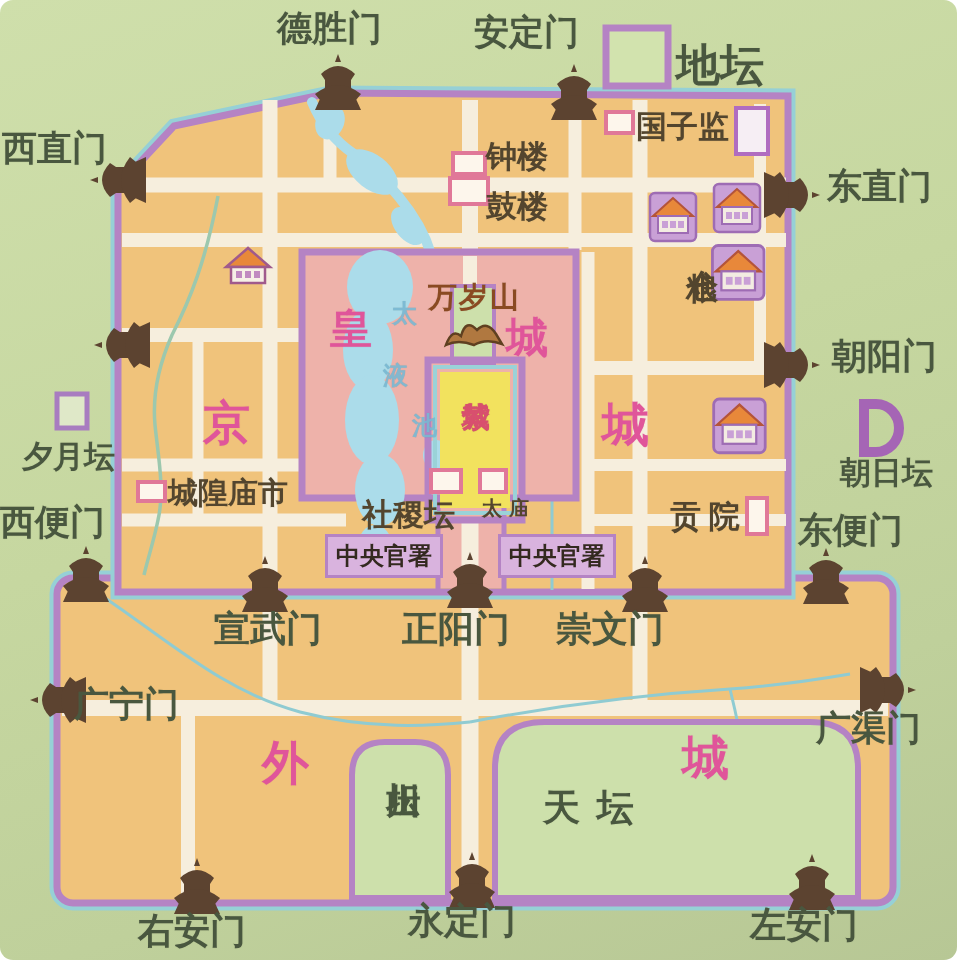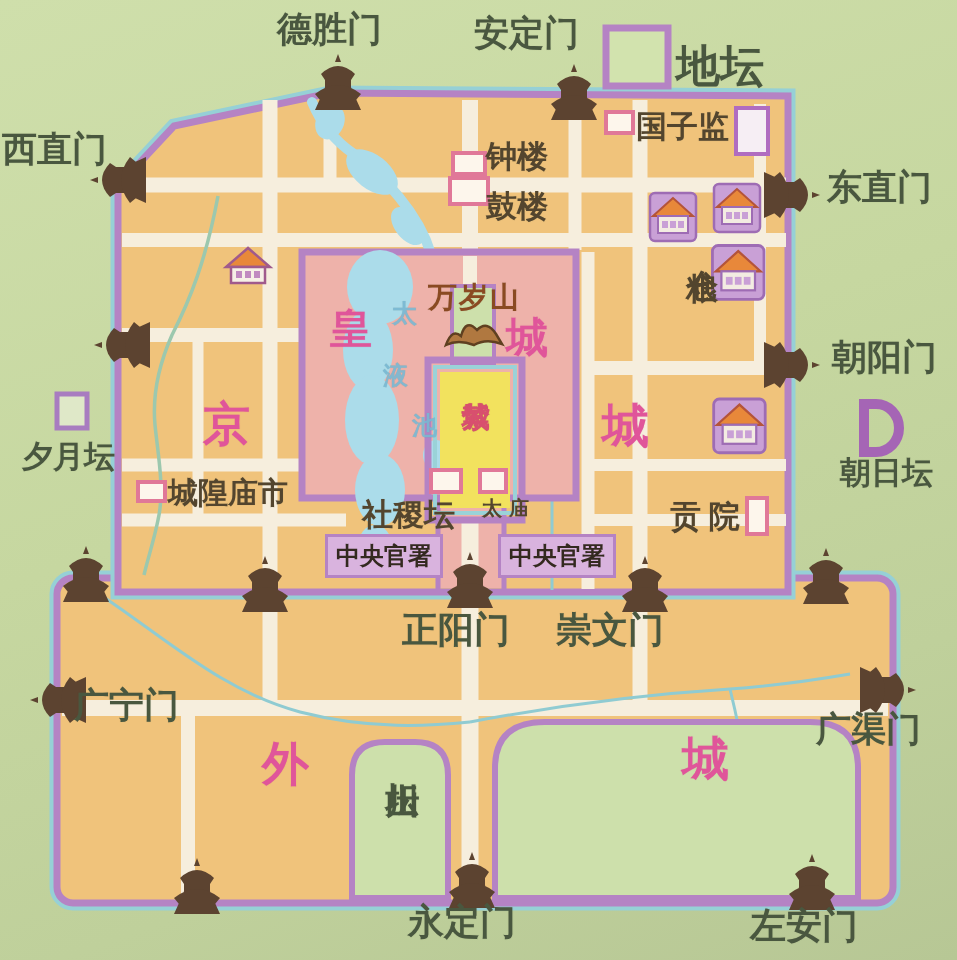--- a/index.html
+++ b/index.html
@@ -1,19 +1,20 @@
 <!DOCTYPE html>
 <html><head>
 <meta charset="utf-8">
 <style>
   html,body{margin:0;padding:0;}
   #stage{
     position:relative;width:957px;height:960px;overflow:hidden;
     background:linear-gradient(160deg,#cfdfab 0%,#c6d7a0 45%,#bfd09b 75%,#b7c795 100%);
-    font-family:Liberation Sans, sans-serif;
+    font-family:Liberation Serif, serif;
+    border-radius:13px;
   }
   #map-svg{position:absolute;left:0;top:0;}
   .lbl{
     position:absolute;color:#49573f;font-weight:600;line-height:1.1;
     white-space:nowrap;text-shadow:0 0 1px rgba(90,100,70,.25);
   }
   .brown{color:#53452e;}
   .pinkbig{color:#e0559a;font-weight:700;text-shadow:0 0 1px rgba(200,60,130,.3);}
   .vert{writing-mode:vertical-rl;text-orientation:upright;white-space:normal;}
   .water-ch{color:#79b8d2;opacity:.9;font-weight:700;}
@@ -239,25 +240,30 @@
 <div class="lbl vert" style="left:459px;top:380px;font-size:28px;color:#d8506e;line-height:1.15;font-weight:700">紫禁城</div>
 <div class="lbl water-ch" style="left:392px;top:300px;font-size:25px">太</div>
 <div class="lbl water-ch" style="left:383px;top:362px;font-size:25px">液</div>
 <div class="lbl water-ch" style="left:412px;top:412px;font-size:25px">池</div>
 <div class="lbl" style="left:22px;top:440px;font-size:31px">夕月坛</div>
 <div class="lbl" style="left:840px;top:456px;font-size:31px">朝日坛</div>
 <div class="lbl brown" style="left:168px;top:476px;font-size:30px">城隍庙市</div>
 <div class="lbl brown" style="left:362px;top:498px;font-size:31px">社稷坛</div>
 <div class="lbl brown" style="left:482px;top:497px;font-size:20px;letter-spacing:.35em">太庙</div>
 <div class="lbl brown" style="left:670px;top:500px;font-size:31px;letter-spacing:.25em">贡院</div>
+<div class="lbl" style="left:0px;top:504px;font-size:35px">西便门</div>
+<div class="lbl" style="left:798px;top:512px;font-size:35px">东便门</div>
 <div class="office-box" style="left:325px;top:534px;width:112px;height:38px;font-size:24px">中央官署</div>
 <div class="office-box" style="left:498px;top:534px;width:112px;height:38px;font-size:24px">中央官署</div>
+<div class="lbl" style="left:214px;top:610px;font-size:36px">宣武门</div>
 <div class="lbl" style="left:402px;top:610px;font-size:36px">正阳门</div>
 <div class="lbl" style="left:556px;top:610px;font-size:36px">崇文门</div>
 <div class="lbl" style="left:74px;top:686px;font-size:35px">广宁门</div>
 <div class="lbl" style="left:816px;top:710px;font-size:35px">广渠门</div>
 <div class="lbl pinkbig" style="left:262px;top:738px;font-size:47px">外</div>
 <div class="lbl pinkbig" style="left:682px;top:733px;font-size:47px">城</div>
 <div class="lbl vert" style="left:380px;top:756px;font-size:34px;line-height:1.32">山川坛</div>
+<div class="lbl" style="left:543px;top:788px;font-size:37px;letter-spacing:.45em">天坛</div>
+<div class="lbl" style="left:138px;top:912px;font-size:36px">右安门</div>
 <div class="lbl" style="left:408px;top:902px;font-size:36px">永定门</div>
 <div class="lbl" style="left:750px;top:906px;font-size:36px">左安门</div>
 
 </div>
 
 </body></html>

